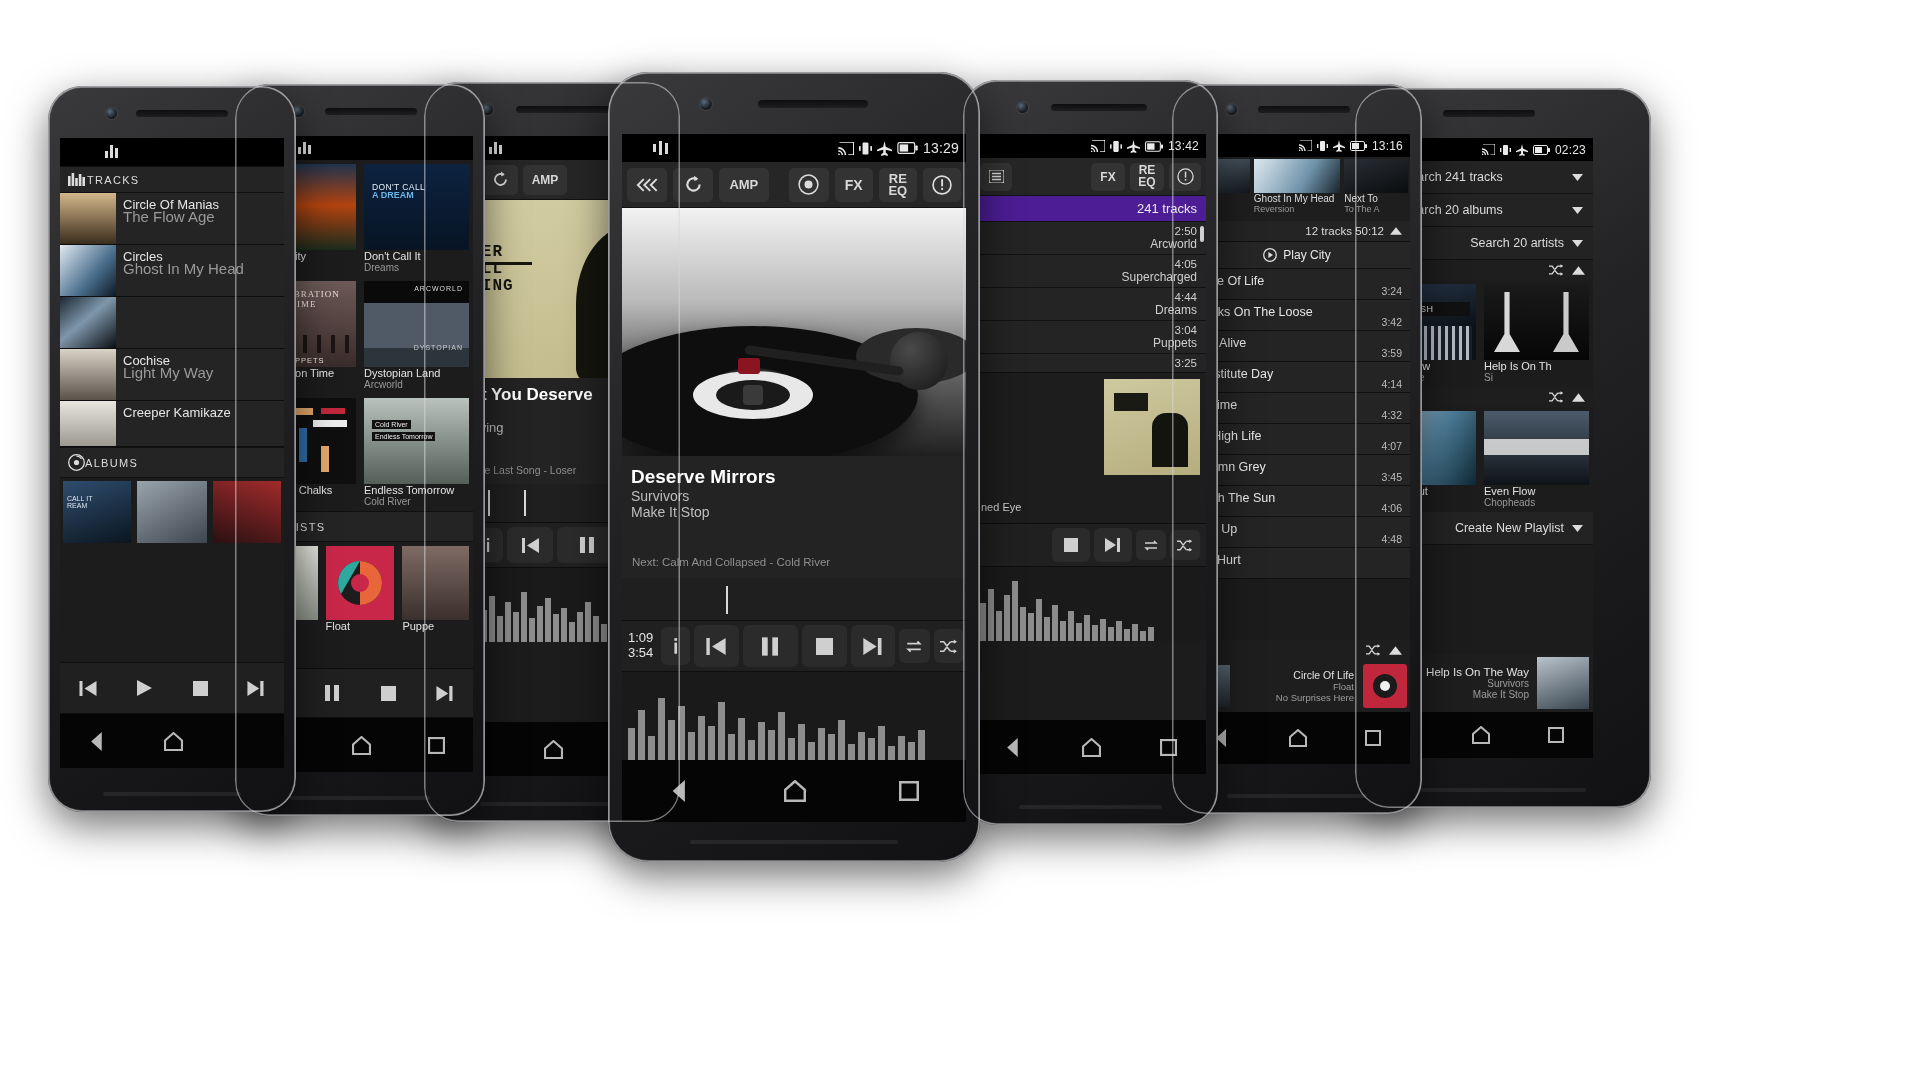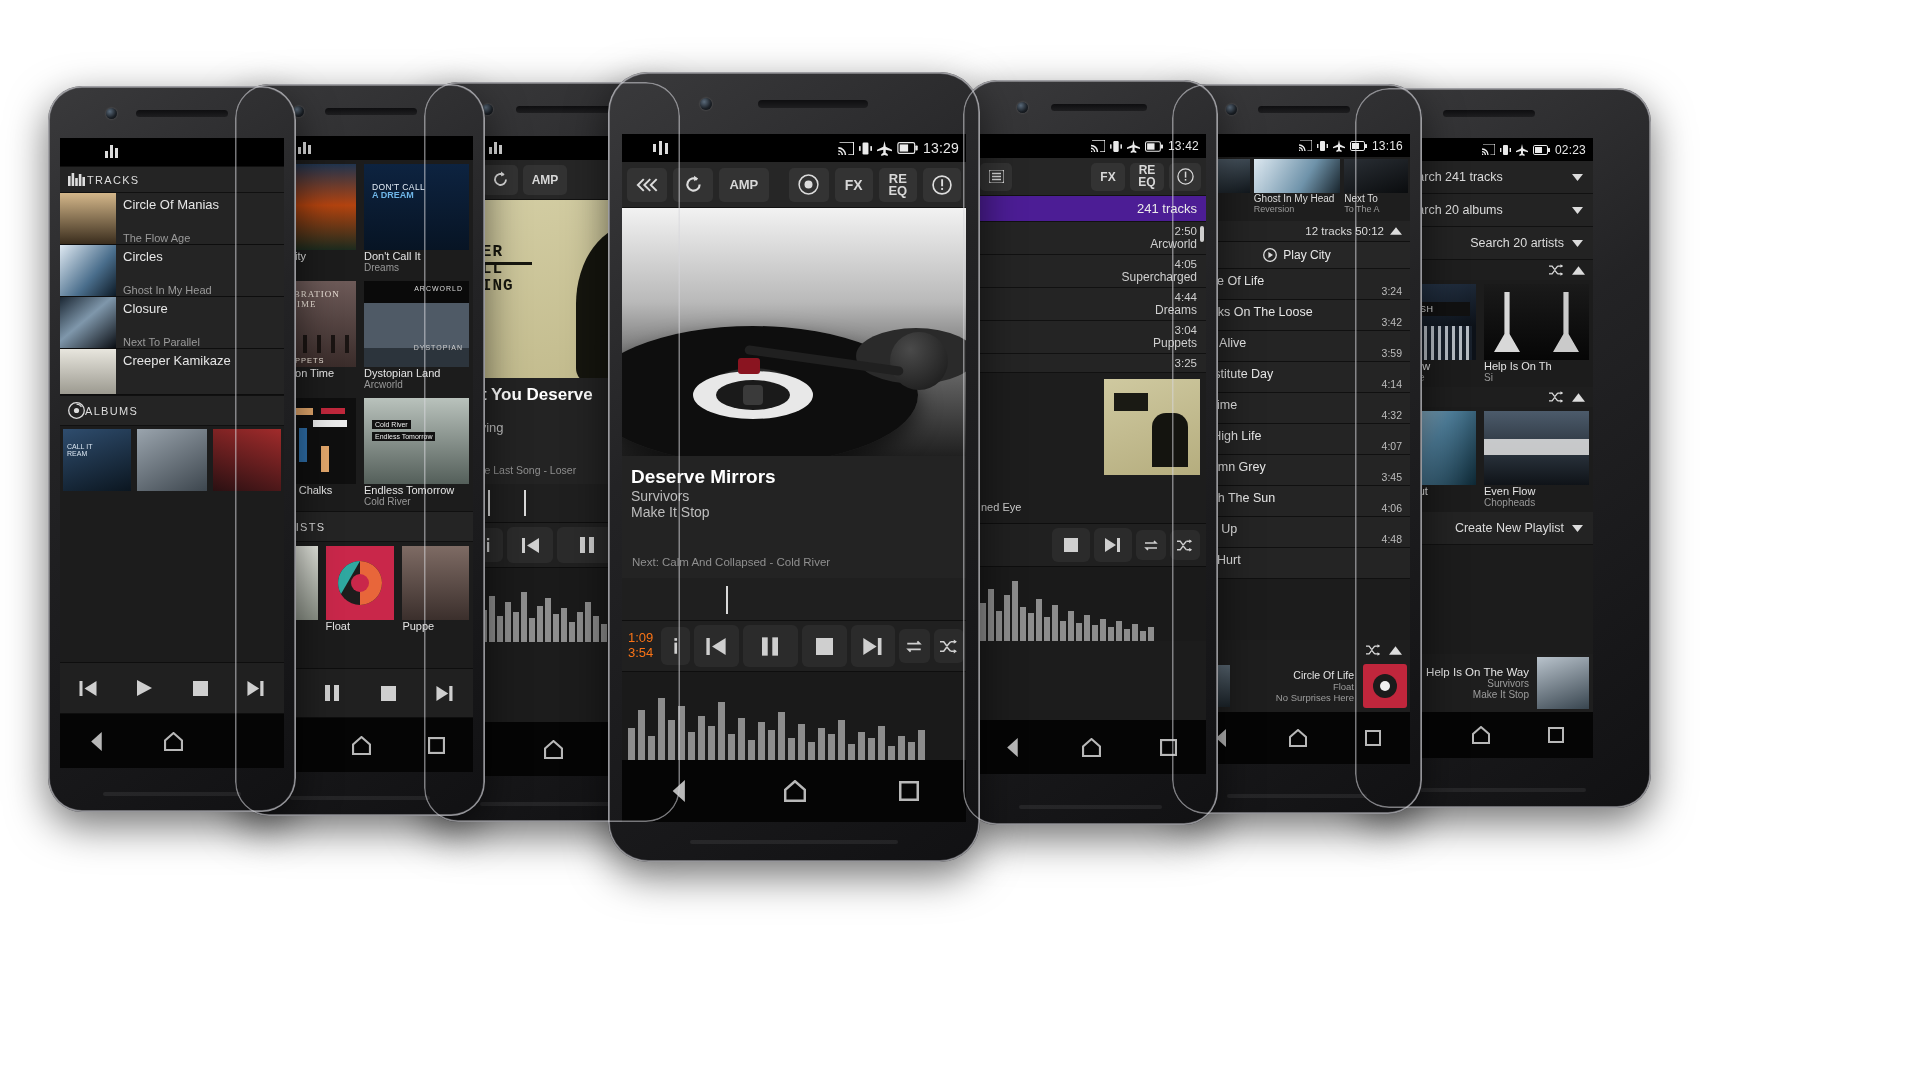--- a/index.html
+++ b/index.html
@@ -44,41 +44,41 @@
 
   .sect-header{ background:#242424; display:flex; align-items:center; 
                 padding:6px 8px; color:#ddd; font-size:11px; letter-spacing:1.3px;
                 border-top:1px solid #101010; border-bottom:1px solid #101010;}
 
   .trow{ display:flex; align-items:stretch; border-bottom:1px solid #0d0d0d;
          background:#242424; }
   .trow .thumb{ flex:0 0 auto; background:#111; background-size:cover; }
   .trow .tmeta{ flex:1; position:relative; padding:4px 7px; overflow:hidden;}
   .trow .ttitle{ color:#e6e6e6; font-size:13px; white-space:nowrap; }
-  .trow .tsub{ color:#9a9a9a; font-size:11px; position:absolute; bottom:0; left:7px;
+  .trow .tsub{ color:#9a9a9a; font-size:15px; position:absolute; bottom:19px; left:7px;
                white-space:nowrap;}
 
   .grid{ display:flex; flex-wrap:wrap; }
   .gcell{ padding:4px; }
   .gcell .art{ width:100%; background:#111; background-size:cover; }
   .gcell .gt{ color:#e4e4e4; font-size:11px; white-space:nowrap; overflow:hidden; }
   .gcell .gs{ color:#999; font-size:10px; white-space:nowrap; overflow:hidden; }
 
   .npinfo{ background:#232323; padding:7px 9px 4px; }
   .np-title{ color:#fff; font-size:17px; font-weight:bold; }
   .np-artist{ color:#bdbdbd; font-size:13px; }
   .np-album{ color:#bdbdbd; font-size:13px; }
   .np-next{ color:#8f8f8f; font-size:10.5px; padding-top:10px; }
 
   .seekbar{ position:relative; background:#1f1f1f; }
   .seek-tick{ position:absolute; top:6px; width:2px; height:26px; background:#d9d9d9; }
 
   .ctrlbar{ display:flex; align-items:center; background:#202020;
             border-top:1px solid #0e0e0e; border-bottom:1px solid #0e0e0e; }
-  .times{ color:#f97316; font-size:12px; line-height:1.15; padding:0 6px;text-align:center; }
+  .times{ color:#e5e5e5; font-size:12px; line-height:1.15; padding:0 6px;text-align:center; }
   .cbtn{ background:#2b2b2b; border-radius:6px; display:flex; align-items:center;
          justify-content:center; margin:3px 2px; }
 
   .spectrum{ display:flex; align-items:flex-end; gap:2px; background:#1a1a1a;
              padding:0 5px; }
   .spectrum i{ display:block; background:#8d8d8d; width:6px; }
 
   .pl-head{ display:flex; align-items:center; justify-content:flex-end; gap:6px;
             padding:4px 8px; background:#242424; color:#d9d9d9; font-size:11.5px;
             border-bottom:1px solid #101010; }
@@ -828,23 +828,26 @@
       </div>
       <div class="trow" style="height:52px;">
         <div class="thumb" style="width:56px;background:linear-gradient(130deg,#dfe9f2,#4a6e8c 60%,#0d1a26);"></div>
         <div class="tmeta">
               <div class="ttitle">Circles</div>
               <div class="tsub">Ghost In My Head</div>
             </div>
       </div>
       <div class="trow" style="height:52px;">
         <div class="thumb" style="width:56px;background:linear-gradient(140deg,#1b2733,#7f97ab 45%,#0a0d12);"></div>
+      </div>
+      <div class="trow" style="height:52px;">
+        <div class="thumb" style="width:56px;background:linear-gradient(180deg,#d9d2c6,#5a534a);"></div>
         <div class="tmeta">
-              <div class="ttitle">Closure</div>
-              <div class="tsub">Next To Parallel</div>
+              <div class="ttitle">Cochise</div>
+              <div class="tsub">Light My Way</div>
             </div>
       </div>
       <div class="trow" style="height:46px;">
         <div class="thumb" style="width:56px;background:linear-gradient(180deg,#e8e6de,#9c9a90);"></div>
         <div class="tmeta">
               <div class="ttitle">Creeper Kamikaze</div>
             </div>
       </div>
     </div>
     <div class="sect-header">

